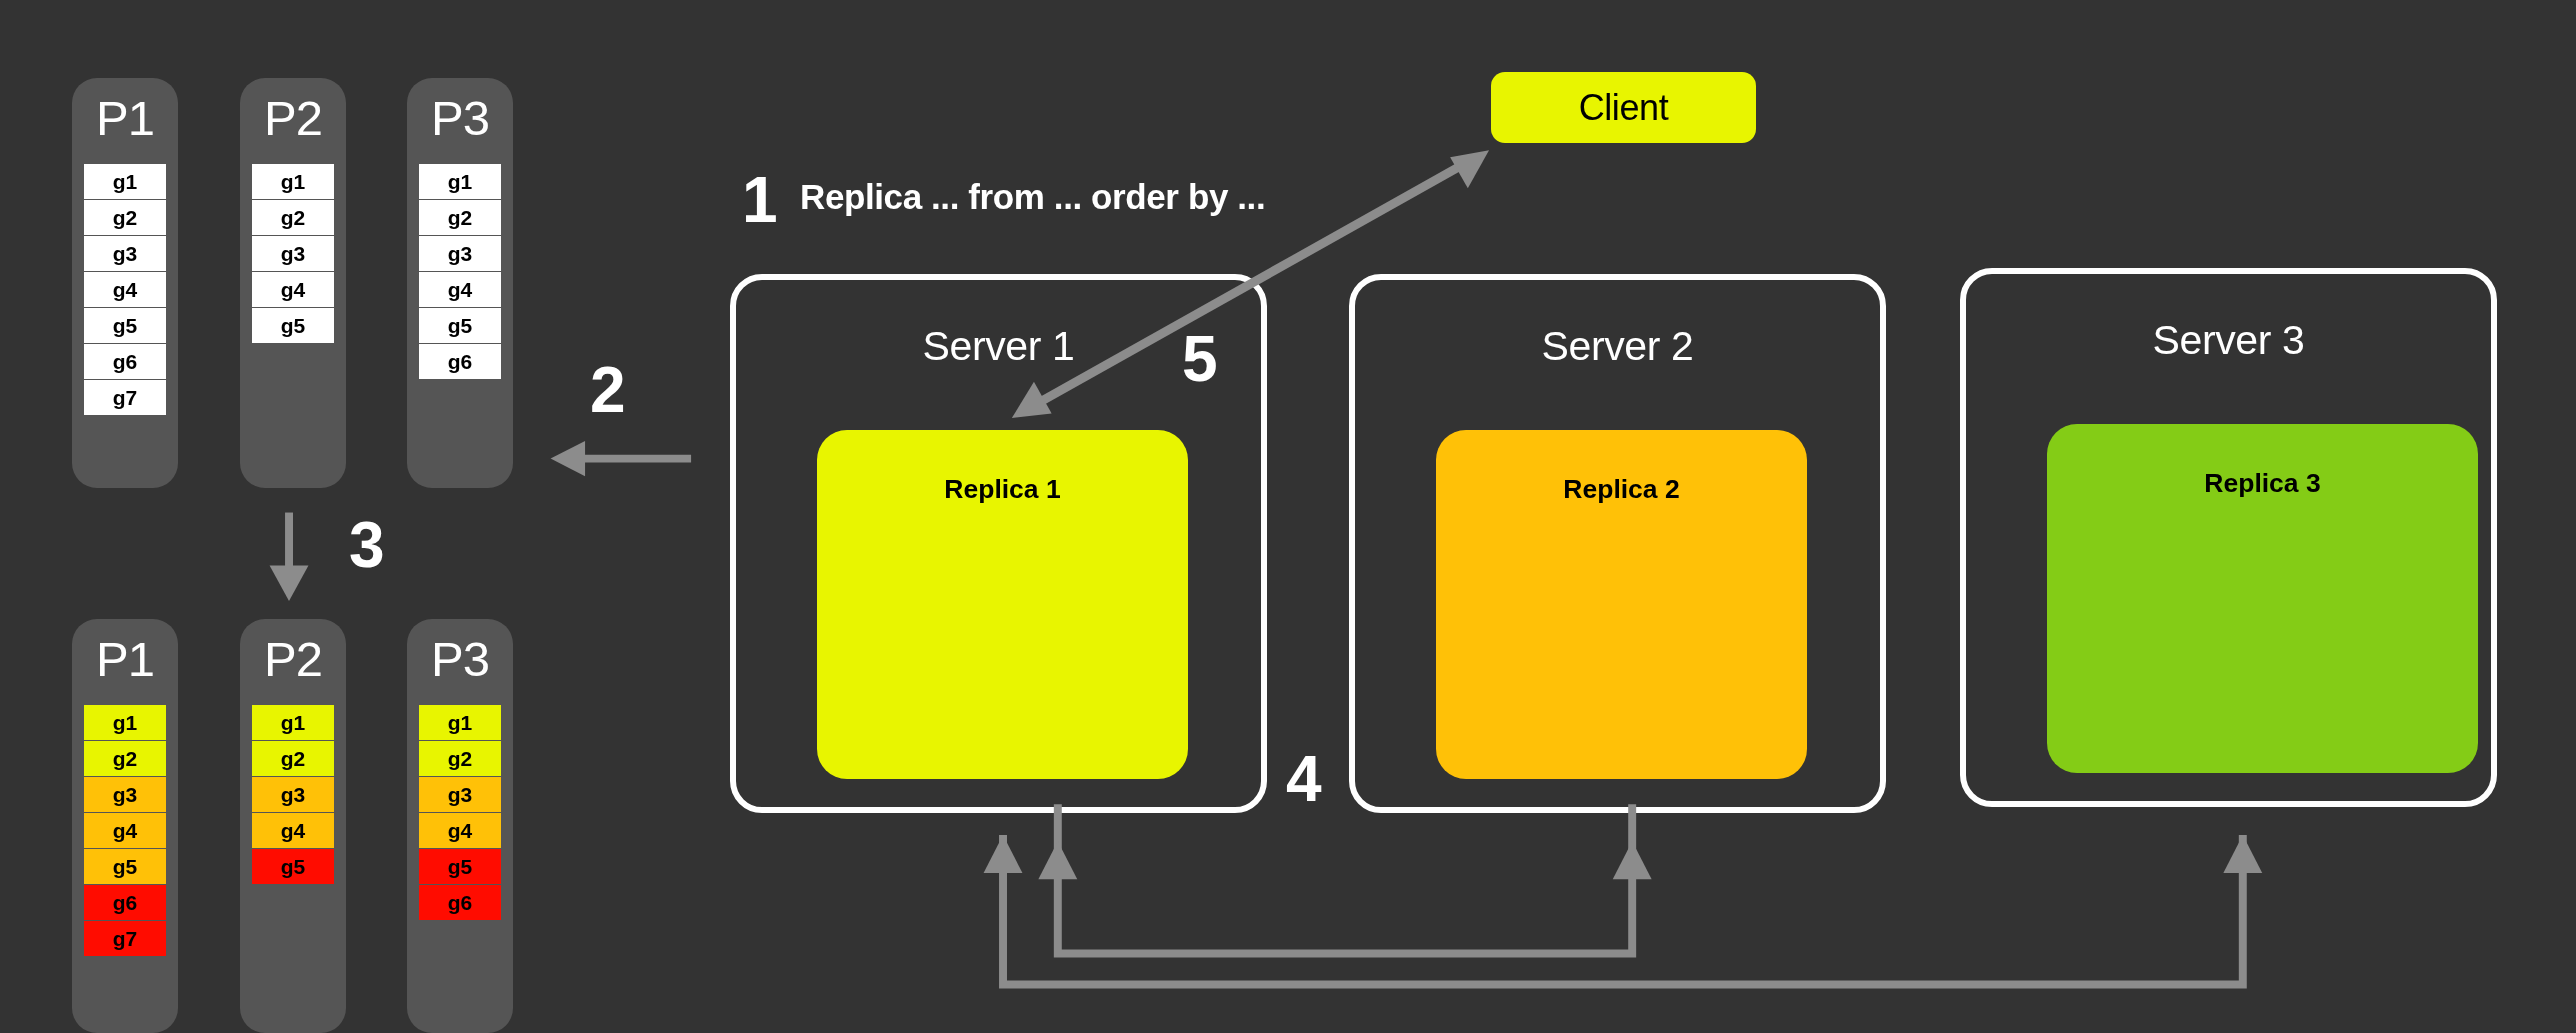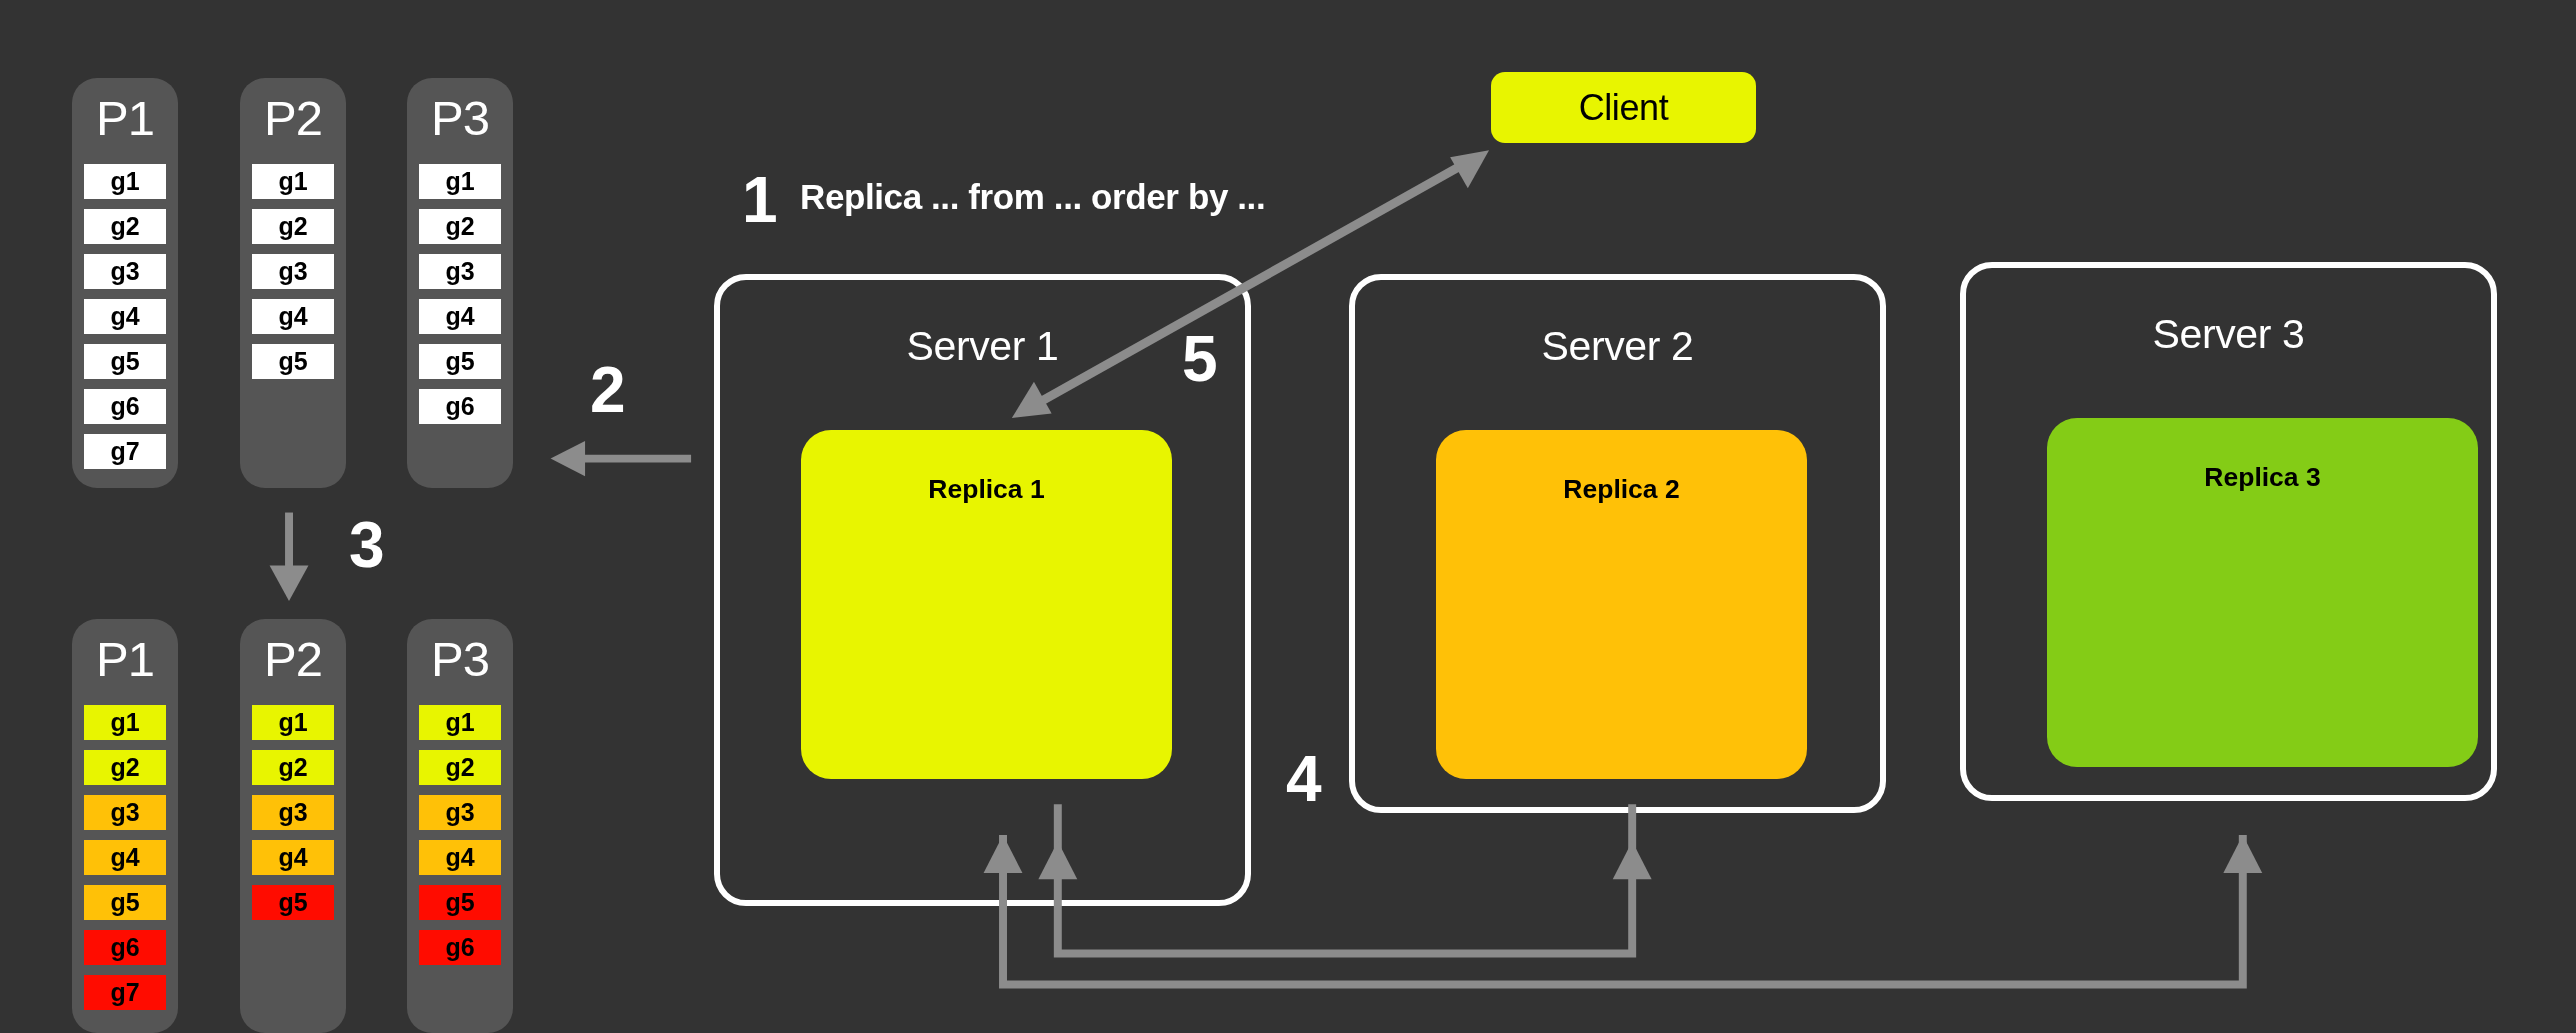--- a/index.html
+++ b/index.html
@@ -37,23 +37,23 @@
     letter-spacing: -0.9px;
   }
   .cells {
     position: absolute;
     left: 12.4px;
     right: 12.4px;
     top: 86px;
   }
   .cell {
     height: 35px;
-    margin-bottom: 10px;
+    margin-bottom: 1px;
     color: #000000;
-    font-size: 25px;
+    font-size: 21px;
     font-weight: bold;
     display: flex;
     align-items: center;
     justify-content: center;
     line-height: 1;
   }
 
   
   .server {
     position: absolute;
@@ -204,35 +204,35 @@
       <div class="cell" style="background:#FFC107">g4</div>
       <div class="cell" style="background:#FF0C00">g5</div>
       <div class="cell" style="background:#FF0C00">g6</div>
     </div>
   </div>
 
   <div id="client-box" style="left:1491px; top:72px; width:265px; height:71px; background:#E8F500;">
     <span id="client-label">Client</span>
   </div>
 
-  <div class="server" style="left:714px; top:274px; width:537px; height:632px;">
+  <div class="server" style="left:730px; top:274px; width:537px; height:539px;">
     <div class="server-title">Server 1</div>
     <div class="replica" style="left:81px; top:150px; width:371px; height:349px; background:#E8F500;">
       <div class="replica-label">Replica 1</div>
     </div>
   </div>
 
   <div class="server" style="left:1349px; top:274px; width:537px; height:539px;">
     <div class="server-title">Server 2</div>
     <div class="replica" style="left:81px; top:150px; width:371px; height:349px; background:#FFC107;">
       <div class="replica-label">Replica 2</div>
     </div>
   </div>
 
-  <div class="server" style="left:1960px; top:262px; width:537px; height:539px;">
+  <div class="server" style="left:1960px; top:268px; width:537px; height:539px;">
     <div class="server-title">Server 3</div>
     <div class="replica" style="left:81px; top:150px; width:431px; height:349px; background:#84cc16;">
       <div class="replica-label">Replica 3</div>
     </div>
   </div>
 
   <div class="step-num" style="left:742px; top:168px;">1</div>
   <div id="query-text" style="left:800px; top:179px;">Replica ... from ... order by ...</div>
 
   <div class="step-num" style="left:590px; top:358px;">2</div>

